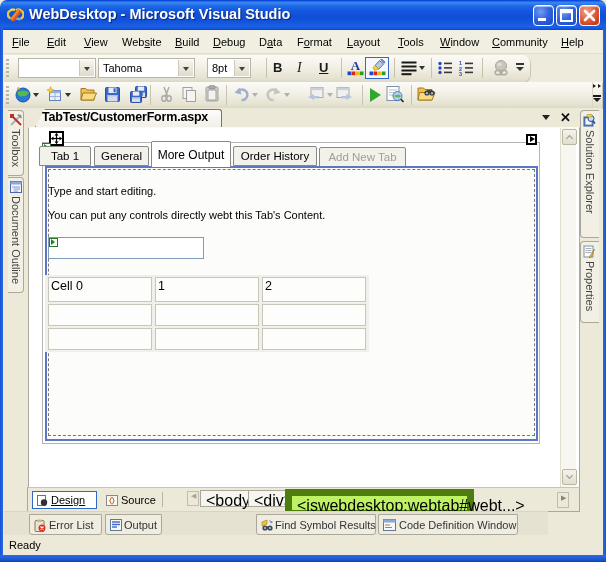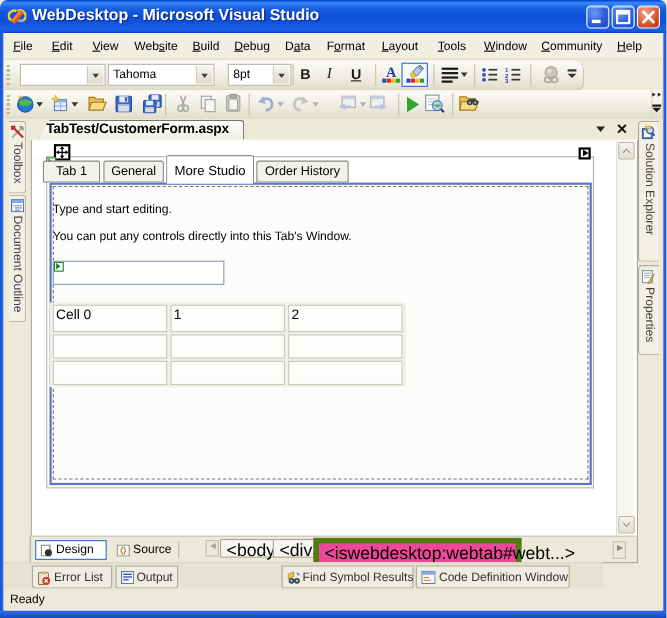--- a/index.html
+++ b/index.html
@@ -74,21 +74,21 @@
   #vscroll { left:531px; top:0px; width:16px; height:360px; background:#f7f6f1; border-left:1px solid #e2dfd0; }
   .sbtn { position:absolute; left:1px; width:15px; height:16px; background:linear-gradient(180deg,#f4f3ec,#e2dfce); border:1px solid #b9b6a2; border-radius:2px; }
   .chev { position:absolute; left:4px; width:5px; height:5px; border:1.6px solid #9a978a; border-top:none; border-left:none; }
   .chev.up { top:6px; transform:rotate(-135deg); }
   .chev.down { top:3px; transform:rotate(45deg); }
 
   
   .vbtn { height:18px; background:#fff; border:1px solid #316ac5; font-size:11px; color:#000; padding-top:2px; }
   .navarr { width:12px; height:15px; background:#ece9d8; border:1px solid #c0bdae; font-size:7px; }
   .tagbtn { height:17px; background:#f6f5ef; border:1px solid #a8a698; font-size:16px; padding:1px 5px 0 5px; color:#000; }
-  .tagbtn.sel { border:5px solid #4d7c0f; background:#ec4899; height:28px; }
+  .tagbtn.sel { border:7px solid #4d7c0f; background:#bef264; height:28px; }
 
   #viewbar { left:27px; top:487px; width:553px; height:25px; background:#ece9d8; border:1px solid #aca899; border-top:1px solid #c8c5b4; }
   #paneltabs { left:4px; top:511px; width:544px; height:24px; background:#e5e2d1; border-top:1px solid #d8d5c2; }
   .ptab { position:absolute; top:2px; height:21px; background:#efede1; border:1px solid #aca899; border-radius:0 0 3px 3px; font-size:11px; color:#333; white-space:nowrap; padding-top:4px; }
   #statusbar { left:4px; top:535px; width:598px; height:20px; background:#ece9d8; font-size:11px; }
 </style>
 </head>
 <body>
   <div class="abs" id="titlebar"></div>
   <div class="abs" id="frame-l"></div>
@@ -140,21 +140,21 @@
   <div class="abs" id="tbrow1">
     <div class="tbband" style="left:0;width:526px;"></div>
     <div class="grip"></div>
     <div class="combo" style="left:14px;width:78px;">
       <div class="arr"></div>
     </div>
     <div class="combo" style="left:94px;width:97px;">
       <span class="val">Tahoma</span>
       <div class="arr"></div>
     </div>
-    <div class="combo" style="left:203px;width:58px;">
+    <div class="combo" style="left:203px;width:44px;">
       <span class="val">8pt</span>
       <div class="arr"></div>
     </div>
     <div class="tbsep" style="left:262px;"></div>
     <div class="tbtn" style="left:269px;top:5px;font-weight:bold;">B</div>
     <div class="tbtn" style="left:293px;top:5px;font-style:italic;font-family:'Liberation Serif',serif;font-size:14px;">I</div>
     <div class="tbtn" style="left:315px;top:5px;font-weight:bold;text-decoration:underline;">U</div>
     <div class="tbsep" style="left:337px;"></div>
     <svg class="abs" style="left:343px;top:4px;" width="17" height="17" viewBox="0 0 17 17">
       <text x="8.5" y="11" text-anchor="middle" font-size="13" font-weight="bold" fill="#1c3e9c" font-family="Liberation Serif">A</text>
@@ -401,27 +401,28 @@
             <line x1="0.5" y1="5.5" x2="10.5" y2="5.5"></line>
           </g>
           <path d="M5.5 0 L3.5 2.5 L7.5 2.5Z M5.5 11 L3.5 8.5 L7.5 8.5Z M0 5.5 L2.5 3.5 L2.5 7.5Z M11 5.5 L8.5 3.5 L8.5 7.5Z" fill="#000"></path>
         </svg>
 
         <div class="abs" style="left:13px;top:15px;width:9px;height:9px;background:#fff;border:1px solid #208020;"></div>
         <div class="abs" style="left:15px;top:16px;width:0;height:0;border:3px solid transparent;border-left:4px solid #208020;"></div>
 
         <div class="wtab abs" style="left:10px;top:18px;width:52px;">Tab 1</div>
         <div class="wtab abs" style="left:65px;top:18px;width:55px;">General</div>
-        <div class="wtab active abs" style="left:122px;top:13px;width:80px;">More Studio</div>
+        <div class="wtab active abs" style="left:122px;top:13px;width:80px;">More Output</div>
         <div class="wtab abs" style="left:204px;top:18px;width:84px;">Order History</div>
+        <div class="wtab abs" style="left:290px;top:19px;width:87px;color:#a0a09a;">Add New Tab</div>
 
         <div class="abs" id="contentpanel">
           <div id="dashedsel"></div>
           <div class="note" style="left:1px;top:17px;">Type and start editing.</div>
-          <div class="note" style="left:1px;top:41px;">You can put any controls directly into this Tab's Window.</div>
+          <div class="note" style="left:1px;top:41px;">You can put any controls directly webt this Tab's Content.</div>
           <div class="abs" id="designtextbox"></div>
           <div class="abs" style="left:2px;top:70px;width:9px;height:9px;background:#fff;border:1px solid #208020;"></div>
           <div class="abs" style="left:4px;top:71px;width:0;height:0;border:3px solid transparent;border-left:4px solid #208020;"></div>
           <table id="dtable" cellspacing="2">
             <tbody>
               <tr>
                 <td>Cell 0</td>
                 <td>1</td>
                 <td>2</td>
               </tr>
@@ -452,21 +453,21 @@
         </div>
       </div>
     </div>
   </div>
   <div class="abs" id="viewbar">
     <div class="vbtn abs sel" style="left:4px;top:3px;width:65px;">
       <svg style="position:absolute;left:4px;top:3px;" width="11" height="11" viewBox="0 0 11 11">
         <rect x="0.5" y="0.5" width="8" height="10" fill="#fff" stroke="#707070"></rect>
         <circle cx="7" cy="7.5" r="3.2" fill="#303030"></circle>
       </svg>
-      <span style="margin-left:18px;">Design</span></div>
+      <span style="margin-left:18px;text-decoration:underline;">Design</span></div>
     <div class="vbtn abs" style="left:75px;top:3px;width:60px;border-color:transparent;background:transparent;">
       <svg style="position:absolute;left:2px;top:3px;" width="12" height="11" viewBox="0 0 12 11">
         <rect x="0.5" y="0.5" width="11" height="10" fill="#f8f8f4" stroke="#888"></rect>
         <text x="6" y="8" font-size="8" text-anchor="middle" fill="#c06818" font-weight="bold">〈〉</text>
       </svg>
       <span style="margin-left:17px;">Source</span></div>
     <div class="abs" style="left:134px;top:4px;width:1px;height:15px;background:#b8b5a4;"></div>
     <div class="abs navarr" style="left:159px;top:3px;"><span style="position:relative;left:3px;top:0px;color:#a8a69c;">◀</span></div>
     <div class="tagbtn abs" style="left:172px;top:2px;">&lt;body&gt;</div>
     <div class="tagbtn abs" style="left:220px;top:2px;">&lt;div&gt;</div>

